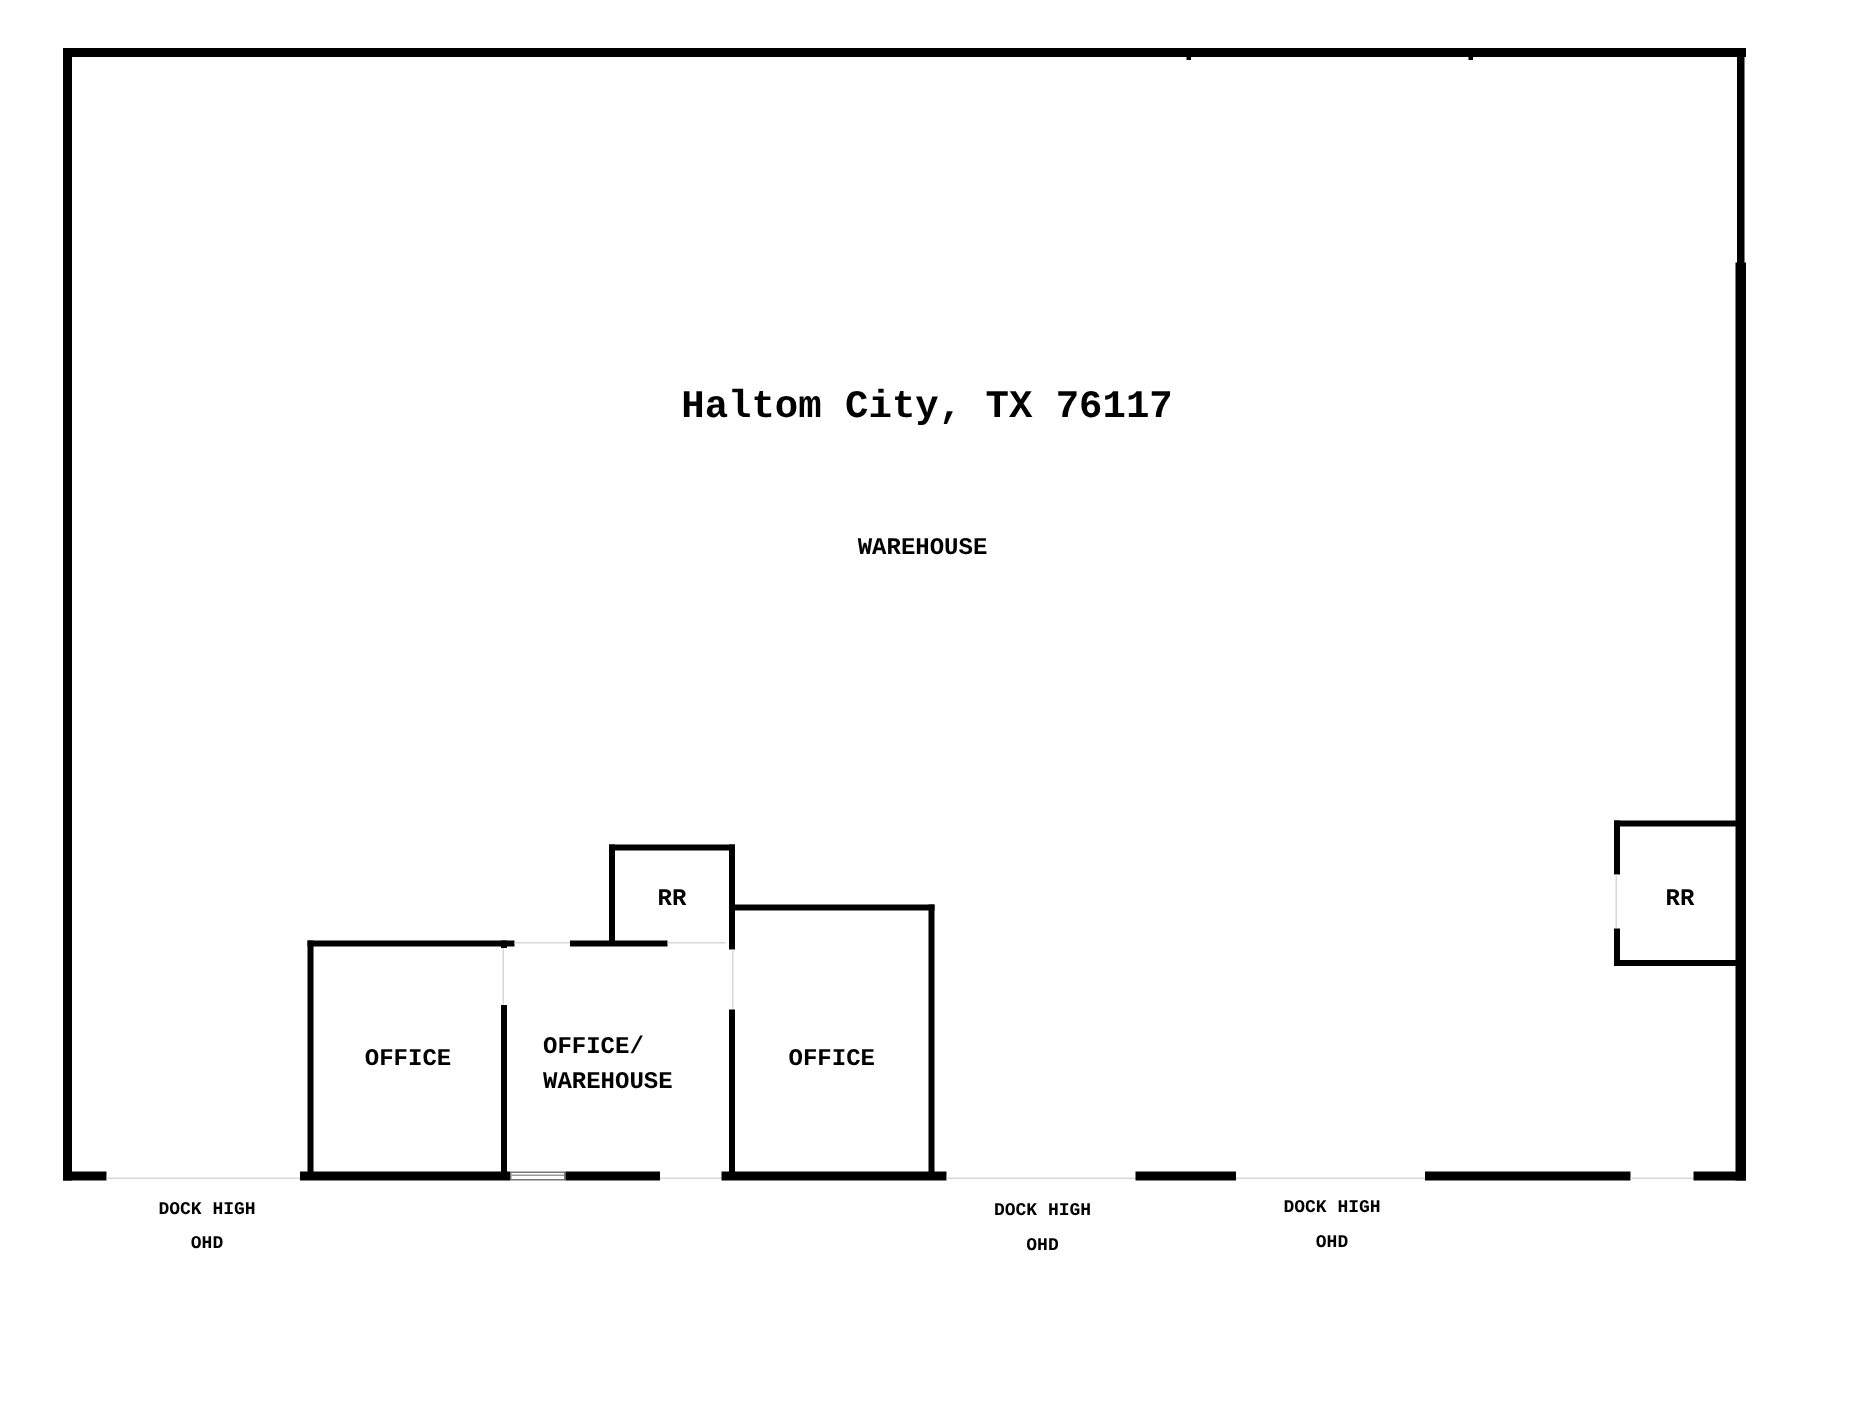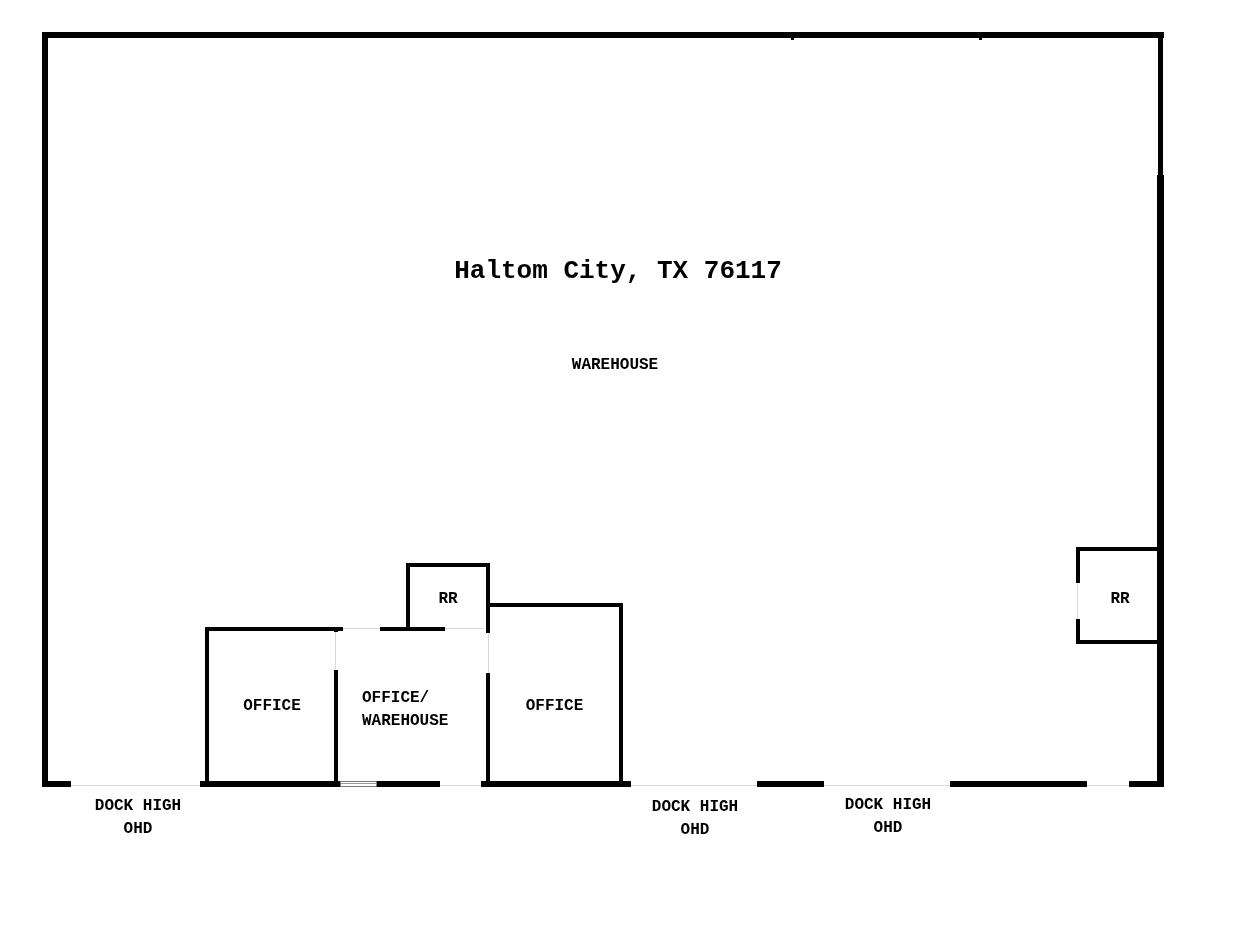--- a/index.html
+++ b/index.html
@@ -1,21 +1,21 @@
 <!DOCTYPE html>
 <html><head>
   <meta charset="utf-8">
   <style>
     html, body { margin: 0; padding: 0; background: #ffffff; }
     body { width: 1250px; height: 936px; position: relative; overflow: hidden; }
     #plan { position: absolute; left: 0; top: 0; width: 1250px; height: 936px; }
     .lbl { position: absolute; font-family: "Liberation Mono", "DejaVu Sans Mono", monospace; font-weight: bold; color: #000; text-align: center; white-space: nowrap; }
     .title { font-size: 26px; line-height: 34px; left: 0; width: 1236px; }
     .room { font-size: 16px; line-height: 16px; }
-    .dock { font-size: 16px; line-height: 23px; }
+    .dock { font-size: 12px; line-height: 23px; }
     .wall { position: absolute; background: #000; }
     .opening { position: absolute; border-top: 1px solid #d8d8d8; }
     .vopening { position: absolute; border-left: 1px solid #d8d8d8; }
   </style>
 </head>
 <body>
 
 <div id="plan">
 
   <div class="wall" style="left:42px; top:32px; width:1122px; height:6px;"></div>

